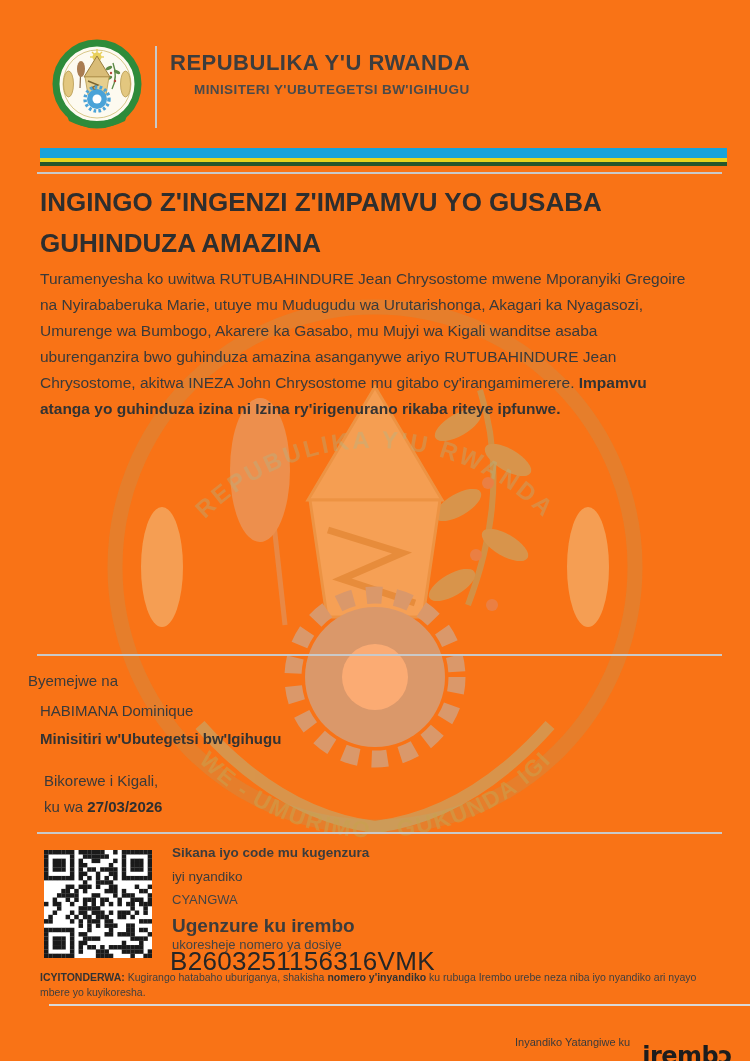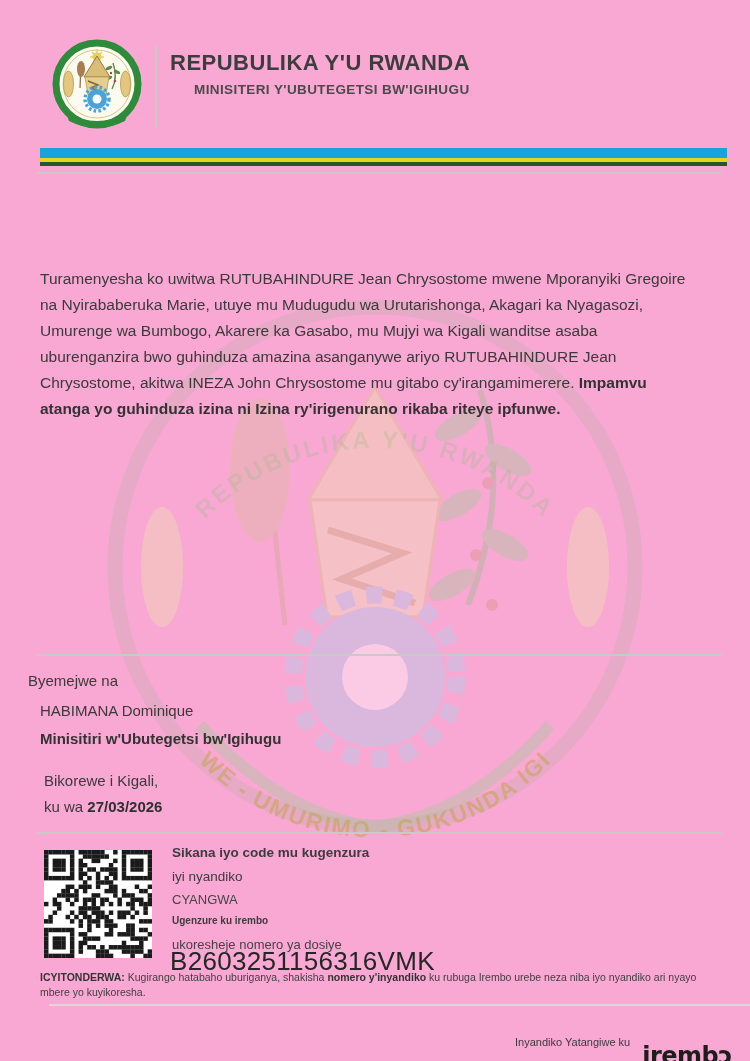--- a/index.html
+++ b/index.html
@@ -1,17 +1,17 @@
 <!DOCTYPE html>
 <html><head>
 <meta charset="utf-8">
 <style>
   html,body{margin:0;padding:0;background:#ffffff;}
   #page{
-    position:relative;width:750px;height:1061px;background:#f9a8d4;overflow:hidden;
+    position:relative;width:750px;height:1061px;background:#f97316;overflow:hidden;
     font-family:"Liberation Sans","DejaVu Sans",sans-serif;color:#3a3a3a;
   }
   .abs{position:absolute;}
   
   .emblem{left:46px;top:36px;width:102px;height:100px;}
   .hdr-divider{left:155px;top:46px;width:2px;height:82px;background:#c9c9c9;}
   .republic{left:170px;top:50px;font-size:22px;font-weight:bold;color:#3d3d3d;letter-spacing:.5px;}
   .ministry{left:170px;top:82px;font-size:13.5px;font-weight:bold;color:#4a4a4a;letter-spacing:.4px;padding-left:24px;}
   
   .flag{left:40px;top:148px;width:687px;height:18px;display:flex;flex-direction:column;}
@@ -34,21 +34,21 @@
   .sig2{left:40px;top:702px;font-size:15px;}
   .sig3{left:40px;top:730px;font-size:15px;font-weight:bold;color:#333;}
   .sig4{left:44px;top:772px;font-size:15px;}
   .sig5{left:44px;top:798px;font-size:15px;}
   .sig5 b{color:#2f2f2f;}
   
   .qr{left:44px;top:850px;width:108px;height:108px;}
   .v1{left:172px;top:845px;font-size:13.5px;font-weight:bold;color:#3c3c3c;}
   .v2{left:172px;top:869px;font-size:13.5px;font-weight:normal;color:#3c3c3c;}
   .v3{left:172px;top:892px;font-size:13px;color:#444;}
-  .v4{left:172px;top:915px;font-size:10px;font-weight:bold;color:#3c3c3c;}
+  .v4{left:172px;top:915px;font-size:19px;font-weight:bold;color:#3c3c3c;}
   .v5{left:172px;top:937px;font-size:13px;color:#444;}
   .v6{left:170px;top:946px;font-size:26px;font-weight:500;color:#262626;letter-spacing:.3px;}
   
   .notice{left:40px;top:970px;width:672px;font-size:10.5px;line-height:15px;color:#3f3f3f;}
   .notice b{color:#333;}
   
   .footer{right:18px;top:1014px;display:flex;align-items:center;gap:12px;}
   .footer .small{font-size:11px;color:#3a3a3a;}
   .footer .brand{font-size:24px;font-weight:600;color:#1d1d1d;letter-spacing:-.5px;font-family:"DejaVu Sans",sans-serif;margin-top:28px;}
 </style>
@@ -145,20 +145,21 @@
       <path d="M120 430 Q200 520 295 532 Q390 520 470 430" stroke="#a8c79c" stroke-width="12" fill="none"></path>
     </g>
     <text font-size="24" font-weight="bold" fill="#a9b98f" opacity="0.35" letter-spacing="3">
       <textPath href="#wm-top" startOffset="50%" text-anchor="middle">REPUBULIKA Y'U RWANDA</textPath>
     </text>
     <text font-size="23" font-weight="bold" fill="#c9a24e" opacity="0.55" letter-spacing="2">
       <textPath href="#wm-bot" startOffset="50%" text-anchor="middle">UBUMWE - UMURIMO - GUKUNDA IGIHUGU</textPath>
     </text>
   </svg>
 
+  <div class="abs doc-title">INGINGO Z'INGENZI Z'IMPAMVU YO GUSABA GUHINDUZA AMAZINA</div>
   <div class="abs body-text">
     <span>Turamenyesha ko uwitwa RUTUBAHINDURE Jean Chrysostome mwene Mporanyiki Gregoire na Nyirababeruka Marie, utuye mu Mudugudu wa Urutarishonga, Akagari ka Nyagasozi, Umurenge wa Bumbogo, Akarere ka Gasabo, mu Mujyi wa Kigali wanditse asaba uburenganzira bwo guhinduza amazina asanganywe ariyo RUTUBAHINDURE Jean Chrysostome, akitwa INEZA John Chrysostome mu gitabo cy'irangamimerere. </span><span class="emph">Impamvu atanga yo guhinduza izina ni Izina ry'irigenurano rikaba riteye ipfunwe.</span>
   </div>
 
   <div class="abs rule rule2"></div>
   <div class="abs sig1">Byemejwe na</div>
   <div class="abs sig2">HABIMANA Dominique</div>
   <div class="abs sig3">Minisitiri w'Ubutegetsi bw'Igihugu</div>
   <div class="abs sig4">Bikorewe i Kigali,</div>
   <div class="abs sig5"><span>ku wa </span><b>27/03/2026</b></div>

